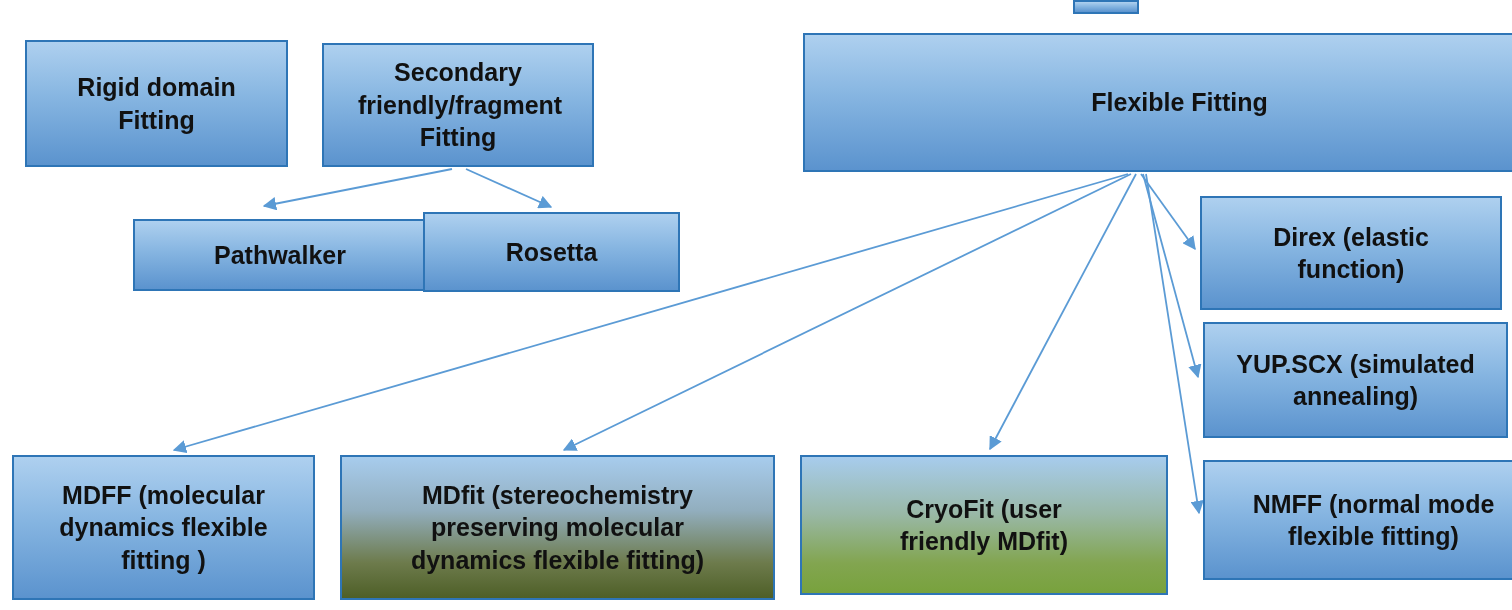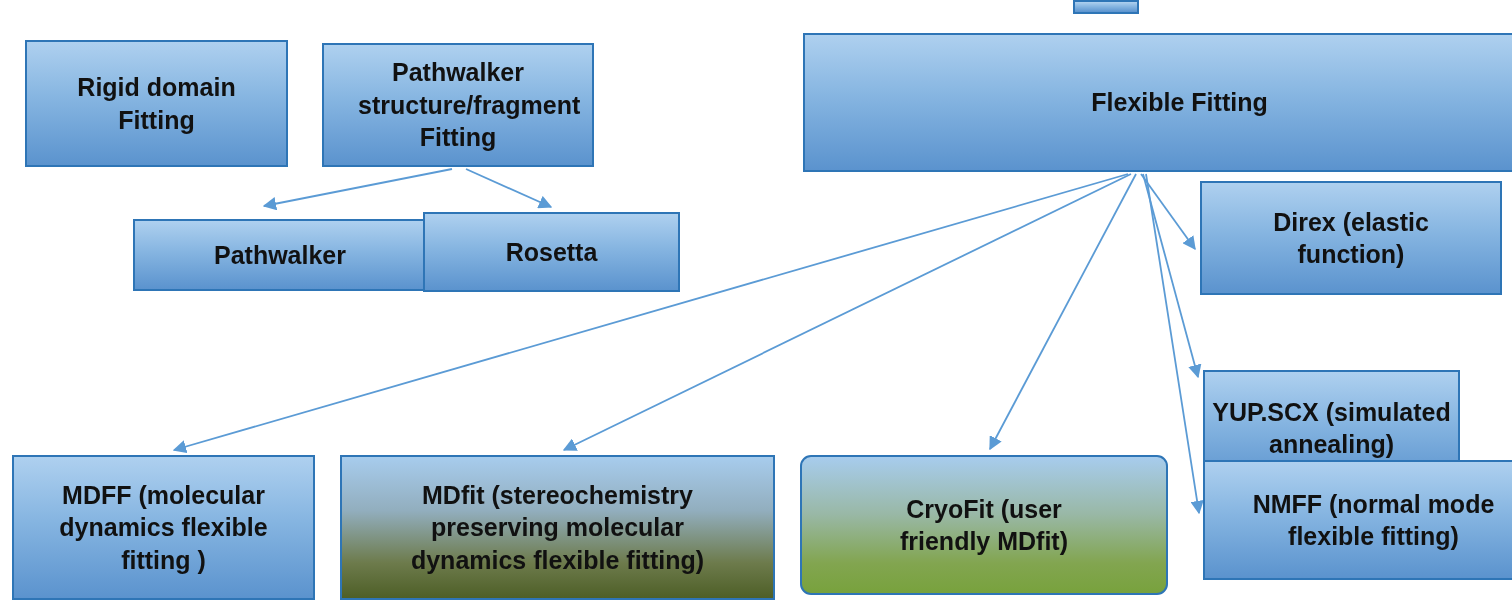--- a/index.html
+++ b/index.html
@@ -32,33 +32,33 @@
   }
   .node .lbl { display: inline-block; }
 
   .n-rigid      { left: 25px;   top: 40px;  width: 263px; height: 127px; }
   .n-rigid .lbl { max-width: 195px; }
   .n-secondary  { left: 322px;  top: 43px;  width: 272px; height: 124px; }
   .n-secondary .lbl { max-width: 200px; }
   .n-flexible   { left: 803px;  top: 33px;  width: 753px; height: 139px; }
   .n-pathwalker { left: 133px;  top: 219px; width: 294px; height: 72px; }
   .n-rosetta    { left: 423px;  top: 212px; width: 257px; height: 80px; }
-  .n-direx      { left: 1200px; top: 181px; width: 302px; height: 114px; text-align: center; }
+  .n-direx      { left: 1200px; top: 196px; width: 302px; height: 114px; text-align: center; }
   .n-direx .lbl { max-width: 200px; }
-  .n-yupscx     { left: 1203px; top: 322px; width: 257px; height: 116px; margin-top: 48px; }
+  .n-yupscx     { left: 1203px; top: 322px; width: 305px; height: 116px; }
   .n-yupscx .lbl{ max-width: 250px; }
   .n-nmff       { left: 1203px; top: 460px; width: 341px; height: 120px; justify-content: center; }
   .n-nmff .lbl  { max-width: 255px; }
   .n-mdff       { left: 12px;   top: 455px; width: 303px; height: 145px; }
   .n-mdff .lbl  { max-width: 225px; }
   .n-mdfit      { left: 340px;  top: 455px; width: 435px; height: 145px;
                   background: linear-gradient(180deg, #a7cced 0%, #92aebe 38%, #6d7b4c 75%, #4e5f27 100%); }
   .n-mdfit .lbl { max-width: 365px; }
   .n-cryofit    { left: 800px;  top: 455px; width: 368px; height: 140px;
-                  background: linear-gradient(180deg, #a7cced 0%, #99b8a6 42%, #82a550 78%, #78a23d 100%); border-radius: 11px; }
+                  background: linear-gradient(180deg, #a7cced 0%, #99b8a6 42%, #82a550 78%, #78a23d 100%); }
   .n-cryofit .lbl { max-width: 245px; }
   .n-clipped    { left: 1073px; top: 0px; width: 66px; height: 14px; }
 </style>
 </head>
 <body>
 
 <div class="canvas">
 
   <svg class="connectors" viewBox="0 0 1512 610" xmlns="http://www.w3.org/2000/svg" aria-hidden="true">
     <defs>
@@ -74,21 +74,21 @@
     <line x1="1141" y1="174" x2="1195" y2="249" stroke="#5b9bd5" stroke-width="1.8" marker-end="url(#ah)"></line>
     <line x1="1143" y1="174" x2="1198" y2="377" stroke="#5b9bd5" stroke-width="1.8" marker-end="url(#ah)"></line>
     <line x1="1146" y1="174" x2="1199" y2="513" stroke="#5b9bd5" stroke-width="1.8" marker-end="url(#ah)"></line>
   </svg>
 
   <div class="node n-rigid">
     <span class="lbl">Rigid domain Fitting</span>
   </div>
 
   <div class="node n-secondary">
-    <span class="lbl">Pathwalker structure/fragment Fitting</span>
+    <span class="lbl">Secondary friendly/fragment Fitting</span>
   </div>
 
   <div class="node n-flexible">
     <span class="lbl">Flexible Fitting</span>
   </div>
 
   <div class="node n-pathwalker">
     <span class="lbl">Pathwalker</span>
   </div>
 

